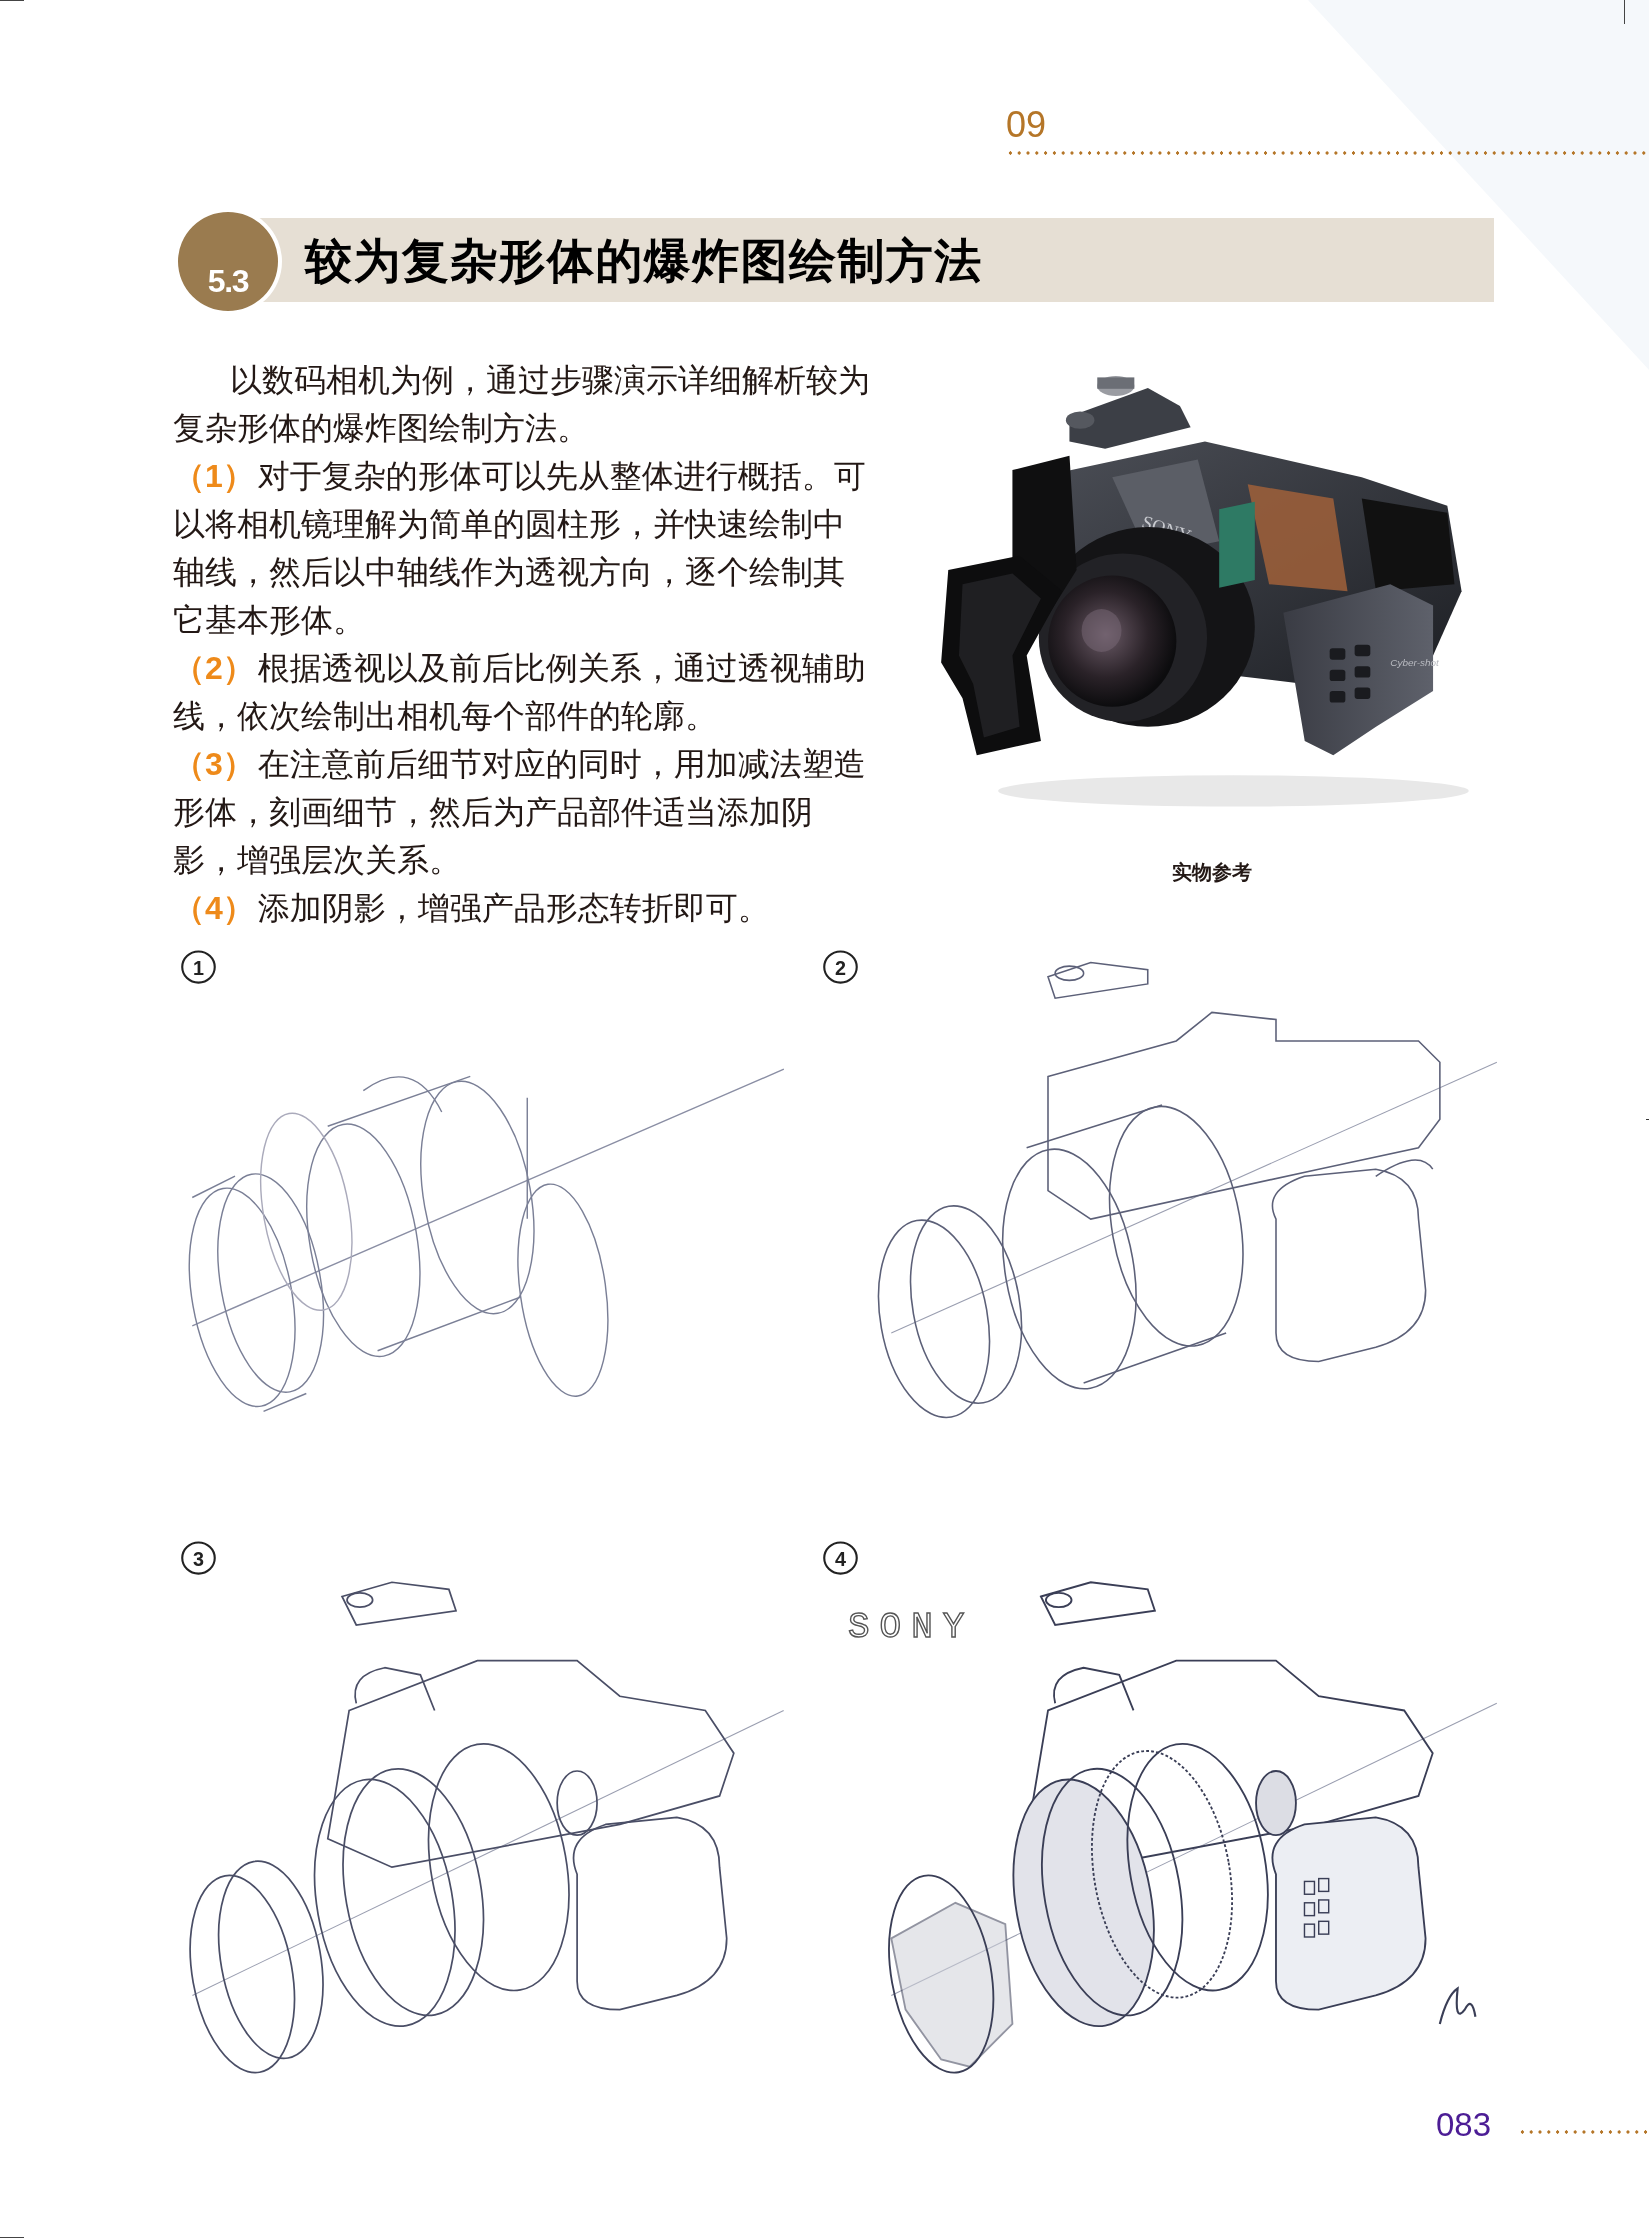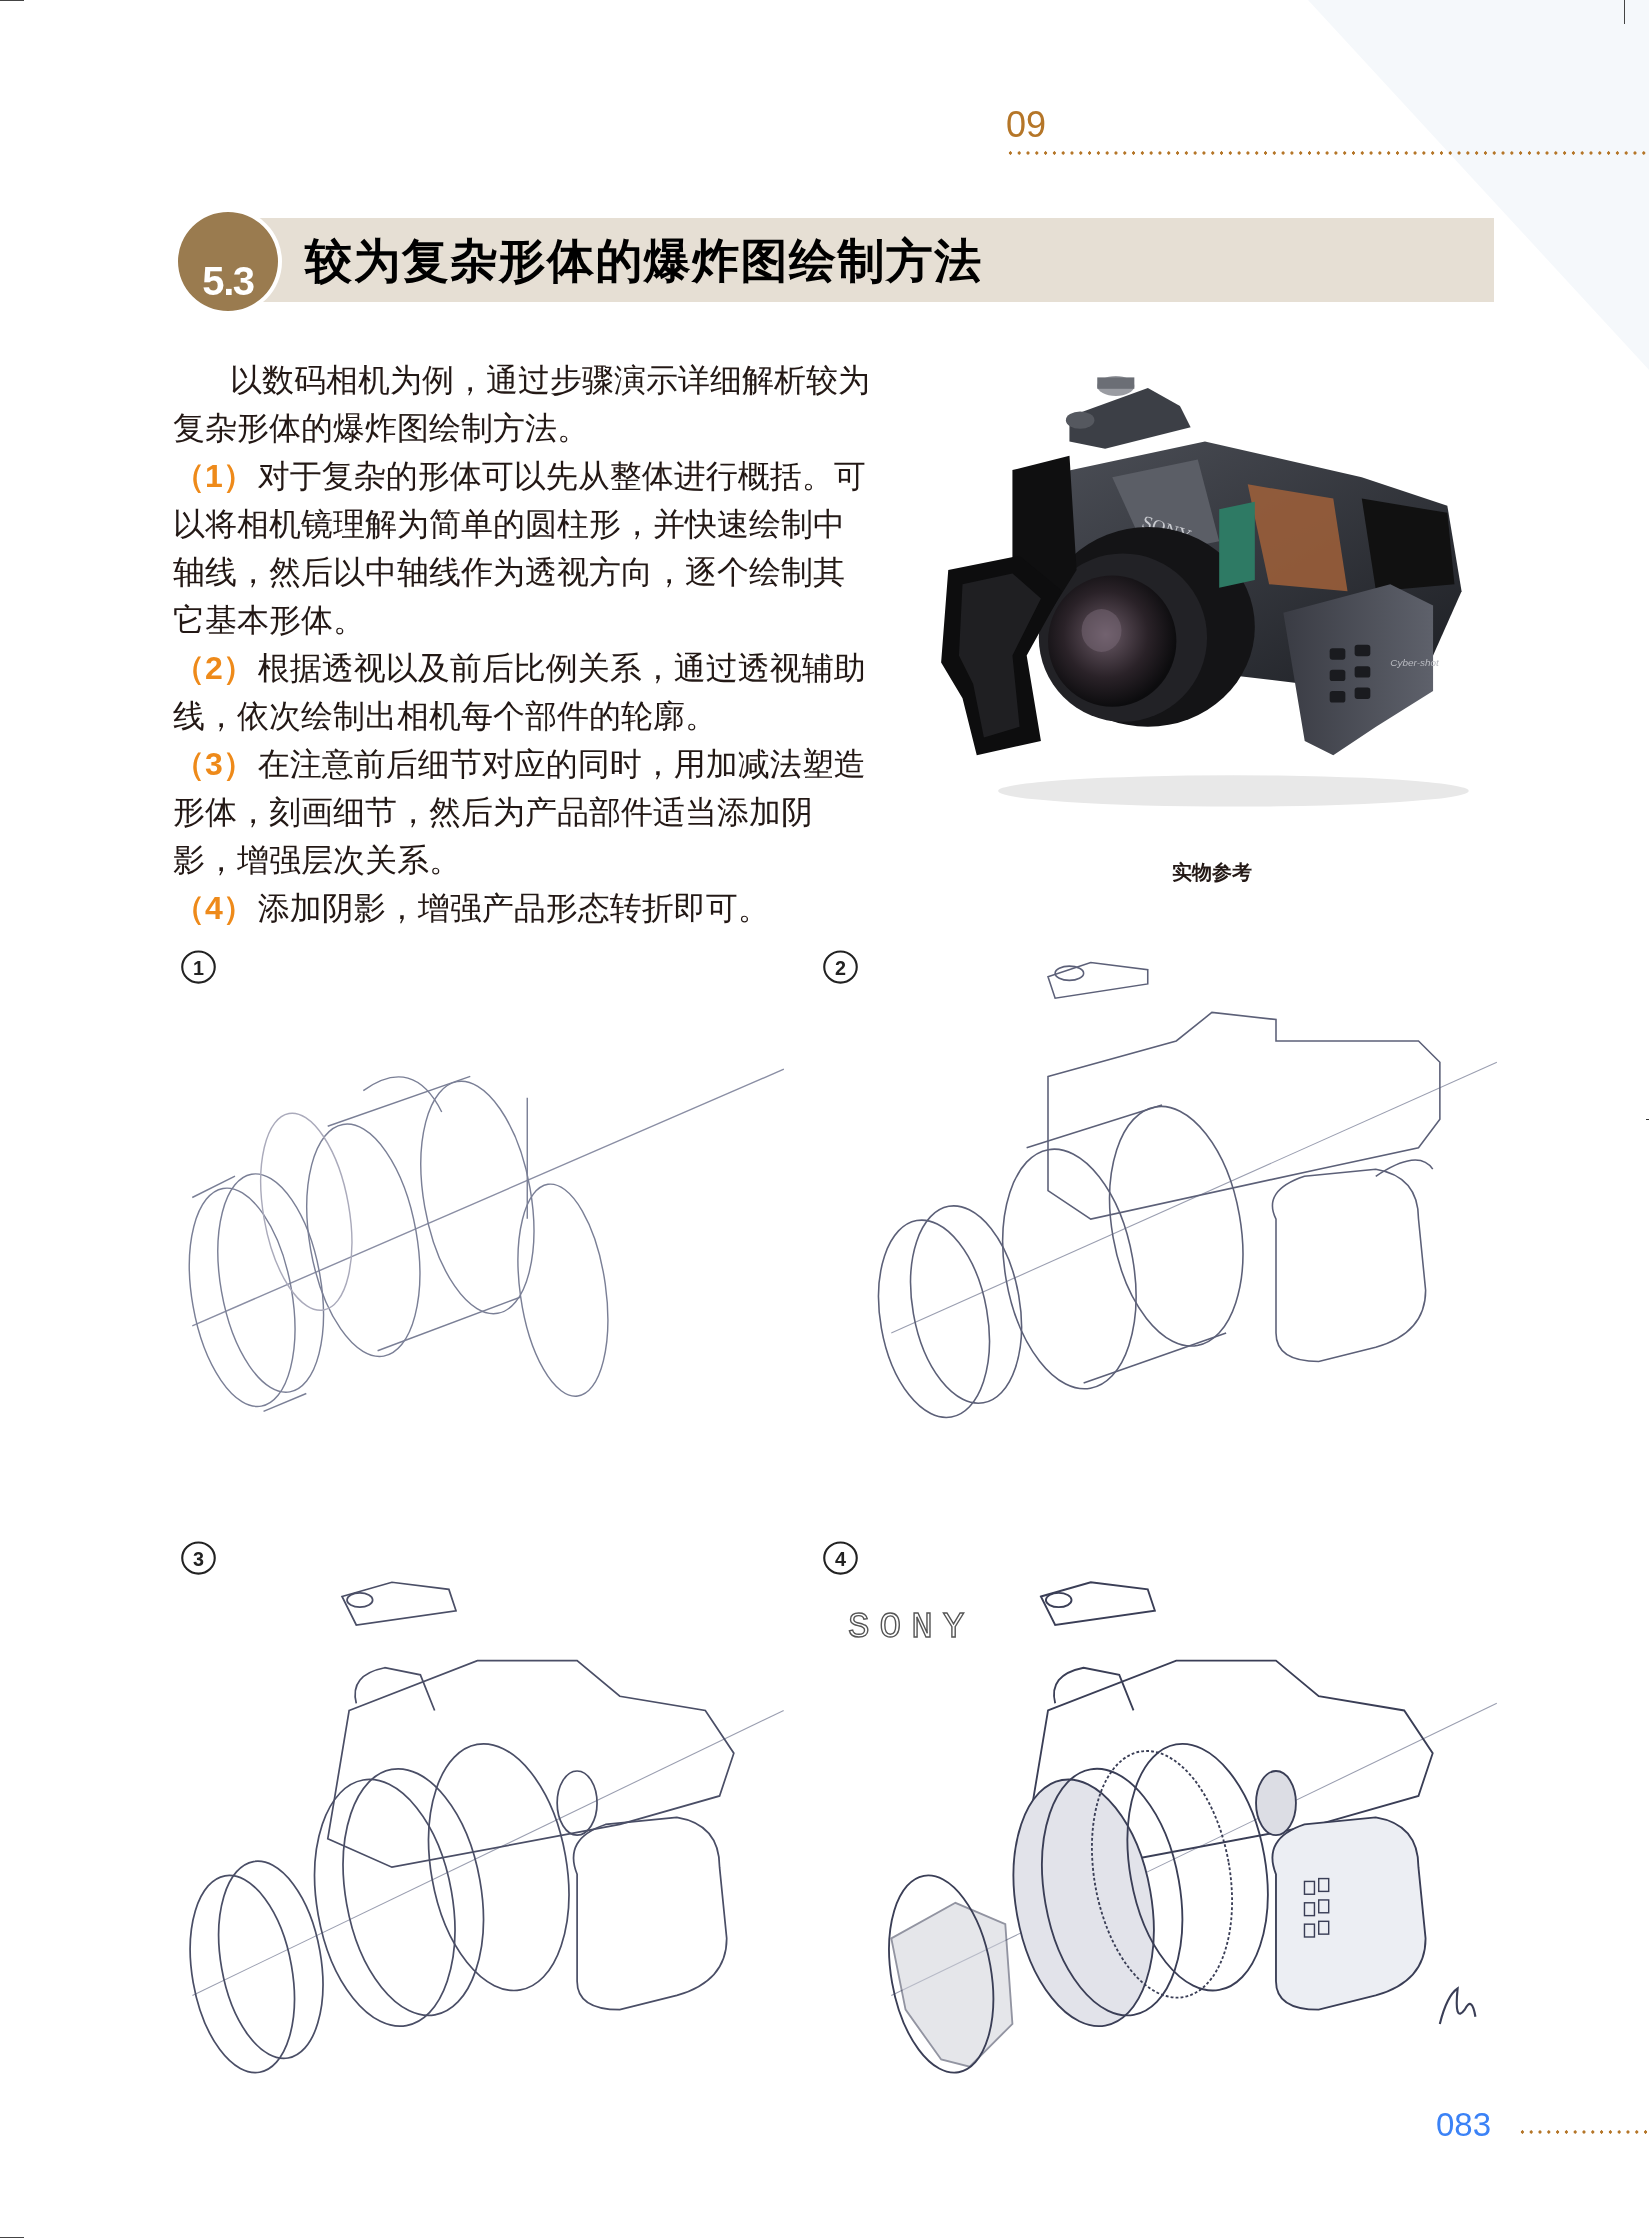--- a/index.html
+++ b/index.html
@@ -29,41 +29,41 @@
     background-size: 8.8px 4.3px; background-repeat: repeat-x;
   }
 
   
   .sec-band { position:absolute; left:257px; top:218px; width:1237px; height:84px; background:#e6dfd4; }
   .sec-badge {
     position:absolute; left:174px; top:208px; width:108px; height:107px; border-radius:50%;
     background:#9a7b4f; border: 4.3px solid #ffffff; box-sizing: border-box;
     display:flex; align-items:center; justify-content:center;
   }
-  .sec-num { font-family:"Liberation Sans", sans-serif; font-weight:bold; font-size:40px; color:#ffffff; letter-spacing:-1.4px;margin-top:39px; }
+  .sec-num { font-family:"Liberation Sans", sans-serif; font-weight:bold; font-size:32px; color:#ffffff; letter-spacing:-1.4px;margin-top:39px; }
   .sec-title { position:absolute; left:305px; top:227px; font-size:47px; font-weight:bold; color:#000000; line-height:68px; letter-spacing:1.4px; }
 
   
   .body { position:absolute; left:173px; top:356px; width:702px; font-size:32px; line-height:48px; color:#231815; }
   .body p { margin:0; }
   .body .indent { text-indent: 57px; }
   .step-num { color:#ee8a1a; font-weight:bold; font-family:"Liberation Sans", sans-serif; margin-right:2.9px; }
 
   
   .ref-photo { position:absolute; left:934px; top:356px; width:549px; height:456px; }
   .ref-caption { position:absolute; left:1155px; top:834px; width:114px; text-align:center; font-size:20px; font-weight:bold; color:#231815;margin-top:25px; }
 
   
   .sketch { position:absolute; }
   .sketch svg { width:100%; height:100%; }
   .step-badge { position:absolute; width:41px; height:38px; }
   .sony-label { position:absolute; left:848px; top:1607px; font-family:"Liberation Mono", monospace; font-size:36px; letter-spacing:10px; color:#fff; -webkit-text-stroke: 1.4px #555; }
 
   
-  .page-num { position:absolute; left:1436px; top:2106px; font-family:"Liberation Sans", sans-serif; font-size:33px; color:#3b82f6; }
+  .page-num { position:absolute; left:1436px; top:2106px; font-family:"Liberation Sans", sans-serif; font-size:33px; color:#4c1d95; }
   .page-dots {
     position:absolute; left:1518px; top:2130px; width:132px; height:4.3px;
     background-image: radial-gradient(circle, #b57628 1.7px, transparent 1.9px);
     background-size: 8.8px 4.3px; background-repeat: repeat-x;
   }
 </style>
 </head>
 <body>
 
 <div class="bg-tri"></div>

